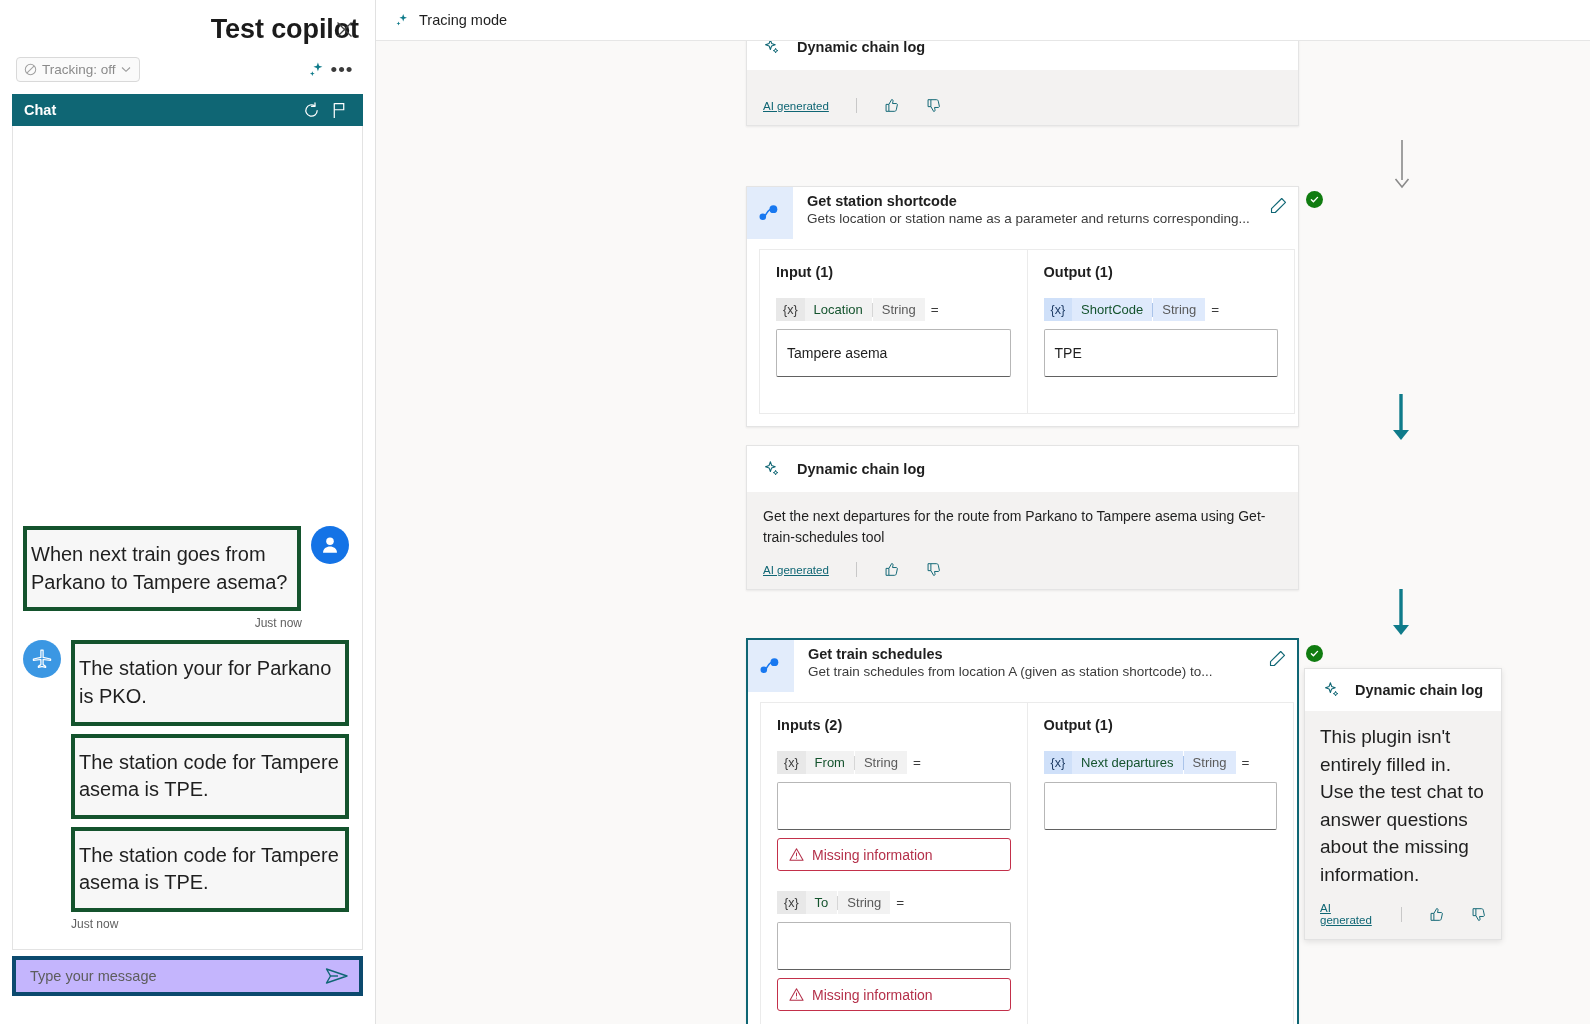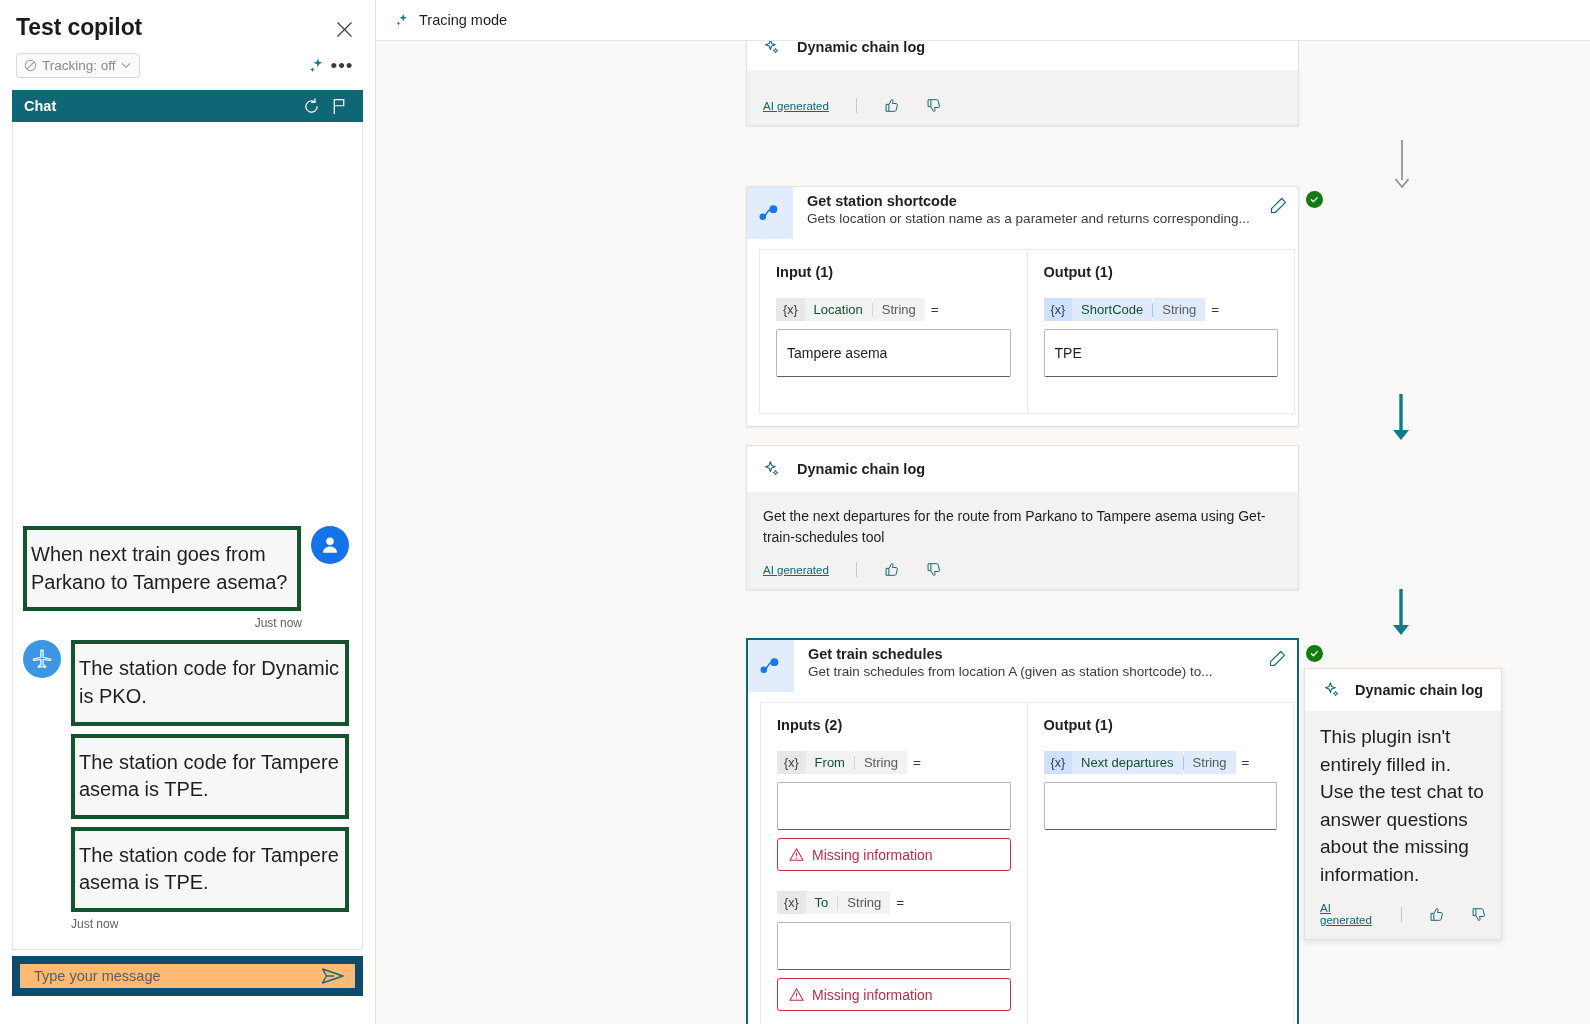--- a/index.html
+++ b/index.html
@@ -17,22 +17,23 @@
   .panel {
     width: 376px; height: 1024px;
     background: #ffffff;
     border-right: 1px solid #e1e1e1;
     display: flex; flex-direction: column;
     position: relative;
     flex: 0 0 376px;
   }
   .panel-head { padding: 14px 16px 0 16px; position: relative; }
   .panel-title {
-    font-size: 23px; font-weight: 600; color: #1b1b1b;
+    font-size: 27px; font-weight: 600; color: #1b1b1b;
     letter-spacing: -0.1px;
+    text-align: right;
   }
   .close-btn {
     position: absolute; right: 18px; top: 16px;
     width: 26px; height: 26px; cursor: pointer;
     display: flex; align-items: center; justify-content: center;
     color: #424242;
   }
   .subrow {
     display: flex; align-items: center;
     margin-top: 11px; padding-right: 4px;
@@ -96,25 +97,25 @@
   .ts {
     font-size: 12px; color: #616161;
     margin: 5px 0 10px 0;
   }
   .ts.right { text-align: right; padding-right: 50px; }
   .ts.left { text-align: left; padding-left: 48px; }
   .bot-stack { display: flex; flex-direction: column; gap: 8px; }
 
   .composer {
     margin: 6px 12px 28px 12px;
-    border: 8px solid #0c4a6e;
+    border: 4px solid #0c4a6e;
     height: 40px;
     display: flex; align-items: center;
     padding: 0 10px 0 12px;
-    background: #fdba74;
+    background: #c4b5fd;
   }
   .composer input {
     flex: 1; border: none; outline: none;
     font-size: 14.5px; color: #5d5d5d;
     font-family: "Liberation Sans", sans-serif;
     background: transparent;
   }
   .composer input::placeholder { color: #5d5d5d; }
   .send-btn { cursor: pointer; color: #0f6674; display: flex; align-items: center; }
 
@@ -323,21 +324,21 @@
       </div>
       <div class="ts right">Just now</div>
 
       <div class="msg-row user-row">
         <div class="avatar bot">
           <svg width="24" height="24" viewBox="0 0 24 24">
               <path d="M12 3.2 L13.1 3.2 L13.1 10.4 L20.6 12.0 L20.6 13.3 L13.1 12.5 L13.1 17.6 L15.6 19.2 L15.6 20.4 L12.5 19.6 L11.5 19.6 L8.4 20.4 L8.4 19.2 L10.9 17.6 L10.9 12.5 L3.4 13.3 L3.4 12.0 L10.9 10.4 L10.9 3.2 Z" fill="none" stroke="#ffffff" stroke-width="1.25" stroke-linejoin="round"></path>
             </svg>
         </div>
         <div class="bot-stack">
-          <div class="bubble">The station code for Dynamic is PKO.</div>
+          <div class="bubble">The station your for Parkano is PKO.</div>
           <div class="bubble">The station code for Tampere asema is TPE.</div>
           <div class="bubble">The station code for Tampere asema is TPE.</div>
         </div>
       </div>
       <div class="ts left">Just now</div>
     </div>
 
     <div class="composer">
       <input placeholder="Type your message" style="">
       <div class="send-btn">

